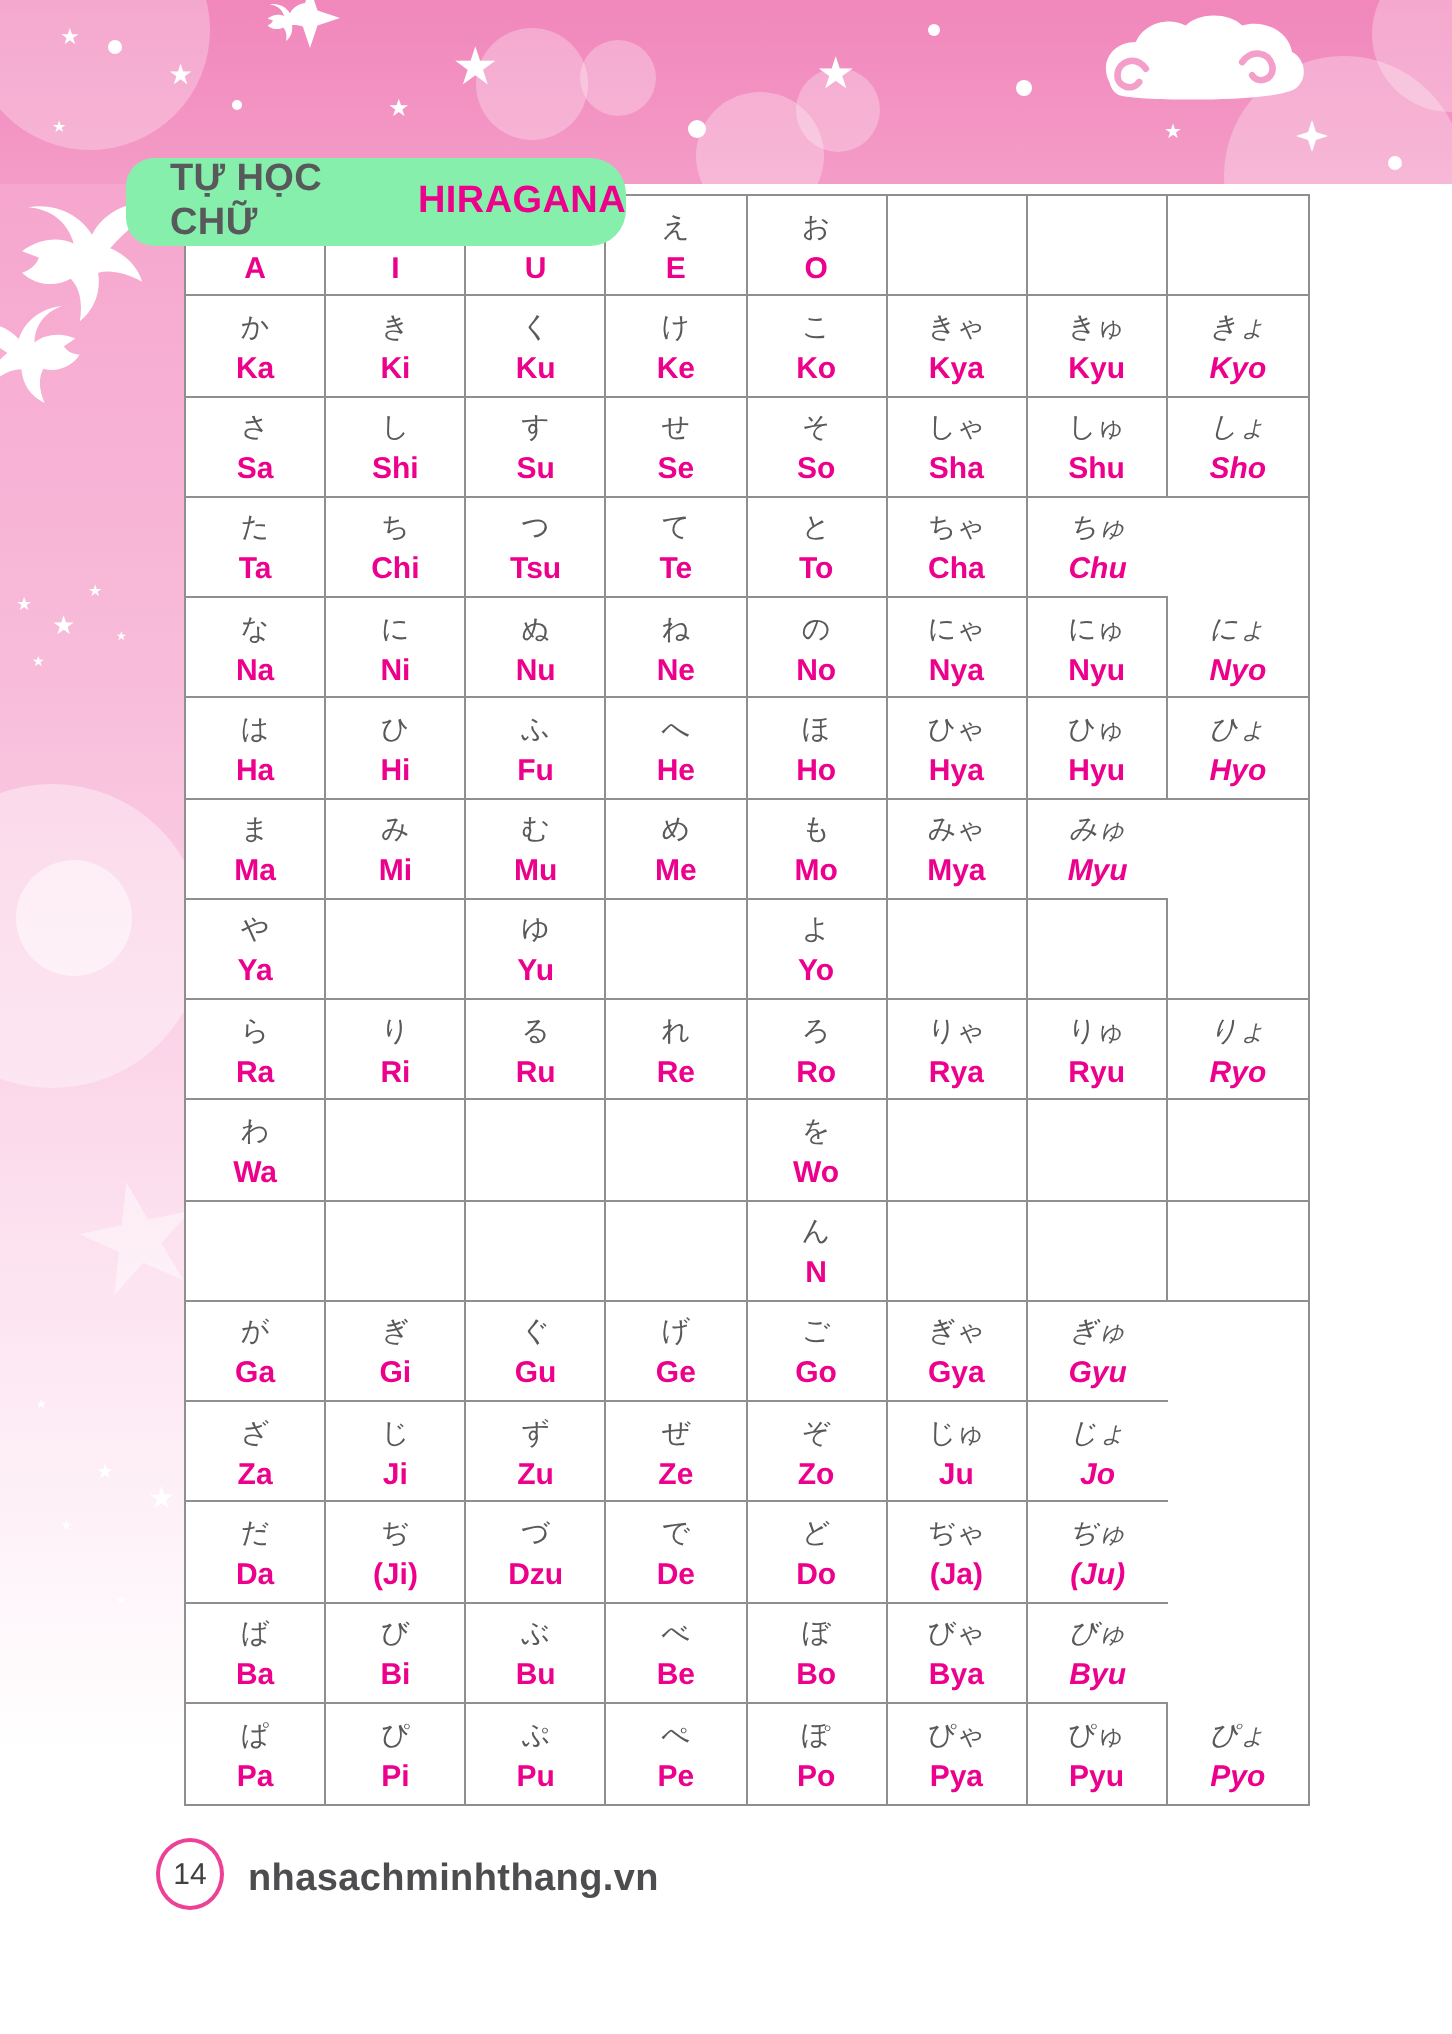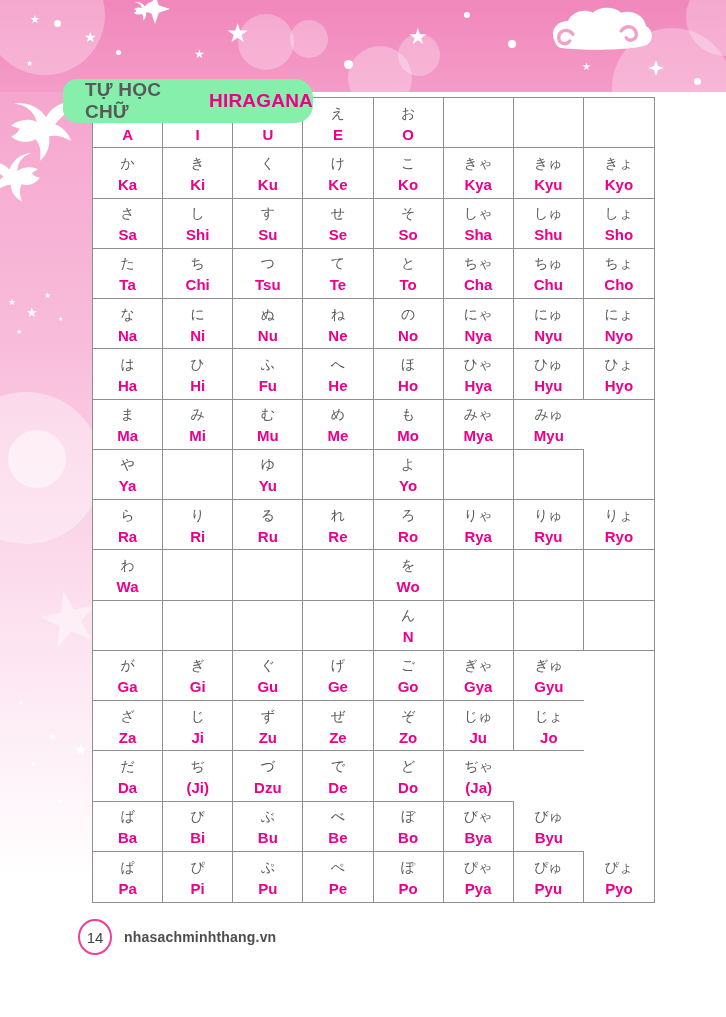--- a/index.html
+++ b/index.html
@@ -40,33 +40,33 @@
     background:#ffffff; border:1px solid #8f8f8f; z-index:2;
     display:grid; grid-template-rows:repeat(16,1fr);
   }
   .trow { display:grid; grid-template-columns:repeat(8,1fr); }
   .trow:not(:last-child) .tcell { border-bottom:1px solid #8f8f8f; }
   .tcell {
     border-right:1px solid #8f8f8f;
     display:flex; flex-direction:column; align-items:center; justify-content:center;
     padding-top:1px;
   }
-  .tcell:last-child { border-right:none; }
+  .tcell:last-child { border-right:none;font-style:italic; }
   .kana  { font-size:14px; color:#58595b; height:23px; line-height:23px; }
   .romaji{ font-size:15px; font-weight:bold; color:#ec008c; height:20px; line-height:20px; }
   
   .page-circle {
     position:absolute; left:78px; top:919px; width:34px; height:36px; z-index:3;
     border:2px solid #ee4097; border-radius:50%; background:#ffffff;
     display:flex; align-items:center; justify-content:center;
     font-size:15px; color:#414042;
   }
   .website {
     position:absolute; left:124px; top:929px; z-index:3;
-    font-size:14px; font-weight:bold; color:#4d4d4f; letter-spacing:0.2px;
+    font-size:19px; font-weight:bold; color:#4d4d4f; letter-spacing:0.2px;
   }
 </style>
 </head>
 <body>
 
 <div class="banner">
   <div class="lcircle" style="left:-15px;top:-45px;width:120px;height:120px;"></div>
   <div class="lcircle" style="left:238px;top:14px;width:56px;height:56px;"></div>
   <div class="lcircle" style="left:290px;top:20px;width:38px;height:38px;"></div>
   <div class="lcircle" style="left:348px;top:46px;width:64px;height:64px;"></div>
@@ -262,24 +262,20 @@
         <div class="romaji">To</div>
       </div>
       <div class="tcell">
         <div class="kana">ちゃ</div>
         <div class="romaji">Cha</div>
       </div>
       <div class="tcell">
         <div class="kana">ちゅ</div>
         <div class="romaji">Chu</div>
       </div>
-      <div class="tcell">
-        <div class="kana">ちょ</div>
-        <div class="romaji">Cho</div>
-      </div>
     </div>
     <div class="trow">
       <div class="tcell">
         <div class="kana">な</div>
         <div class="romaji">Na</div>
       </div>
       <div class="tcell">
         <div class="kana">に</div>
         <div class="romaji">Ni</div>
       </div>
@@ -585,20 +581,24 @@
         <div class="kana">で</div>
         <div class="romaji">De</div>
       </div>
       <div class="tcell">
         <div class="kana">ど</div>
         <div class="romaji">Do</div>
       </div>
       <div class="tcell">
         <div class="kana">ぢゃ</div>
         <div class="romaji">(Ja)</div>
+      </div>
+      <div class="tcell">
+        <div class="kana">ぢゅ</div>
+        <div class="romaji">(Ju)</div>
       </div>
     </div>
     <div class="trow">
       <div class="tcell">
         <div class="kana">ば</div>
         <div class="romaji">Ba</div>
       </div>
       <div class="tcell">
         <div class="kana">び</div>
         <div class="romaji">Bi</div>

